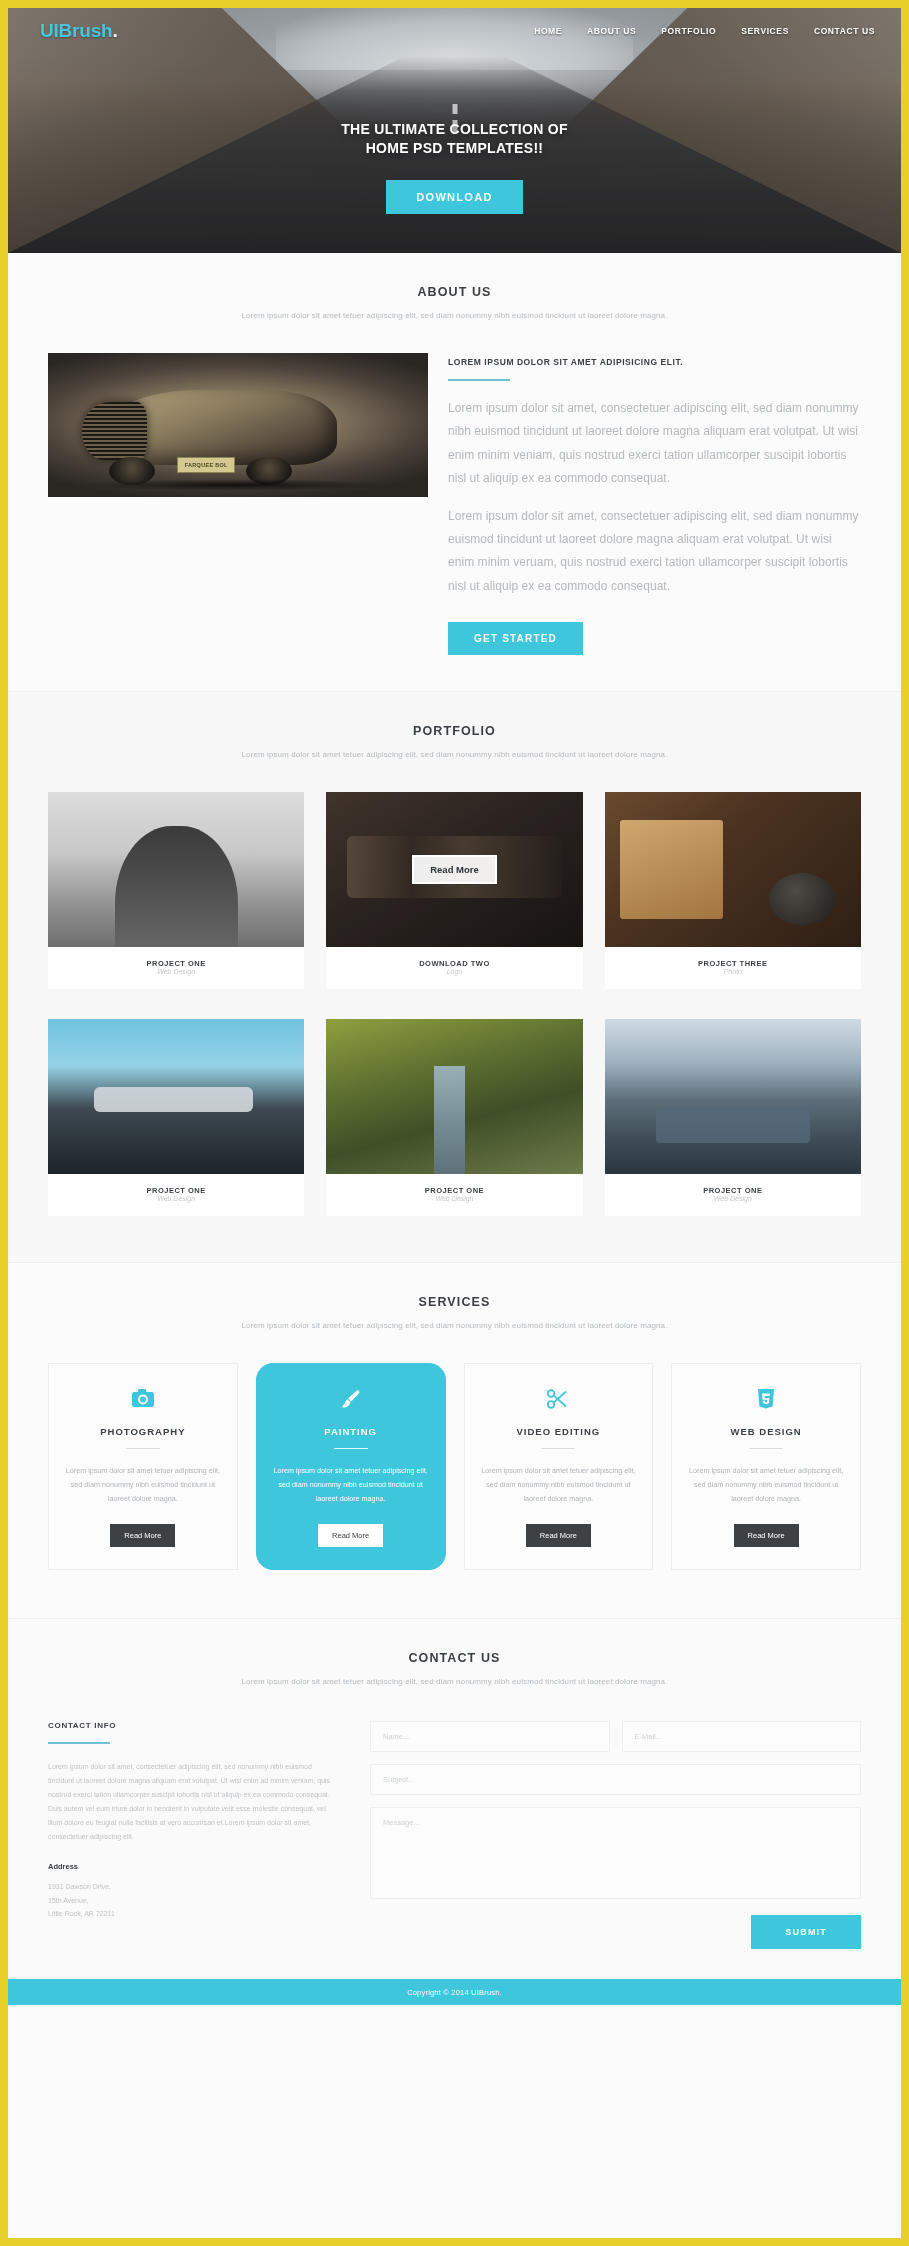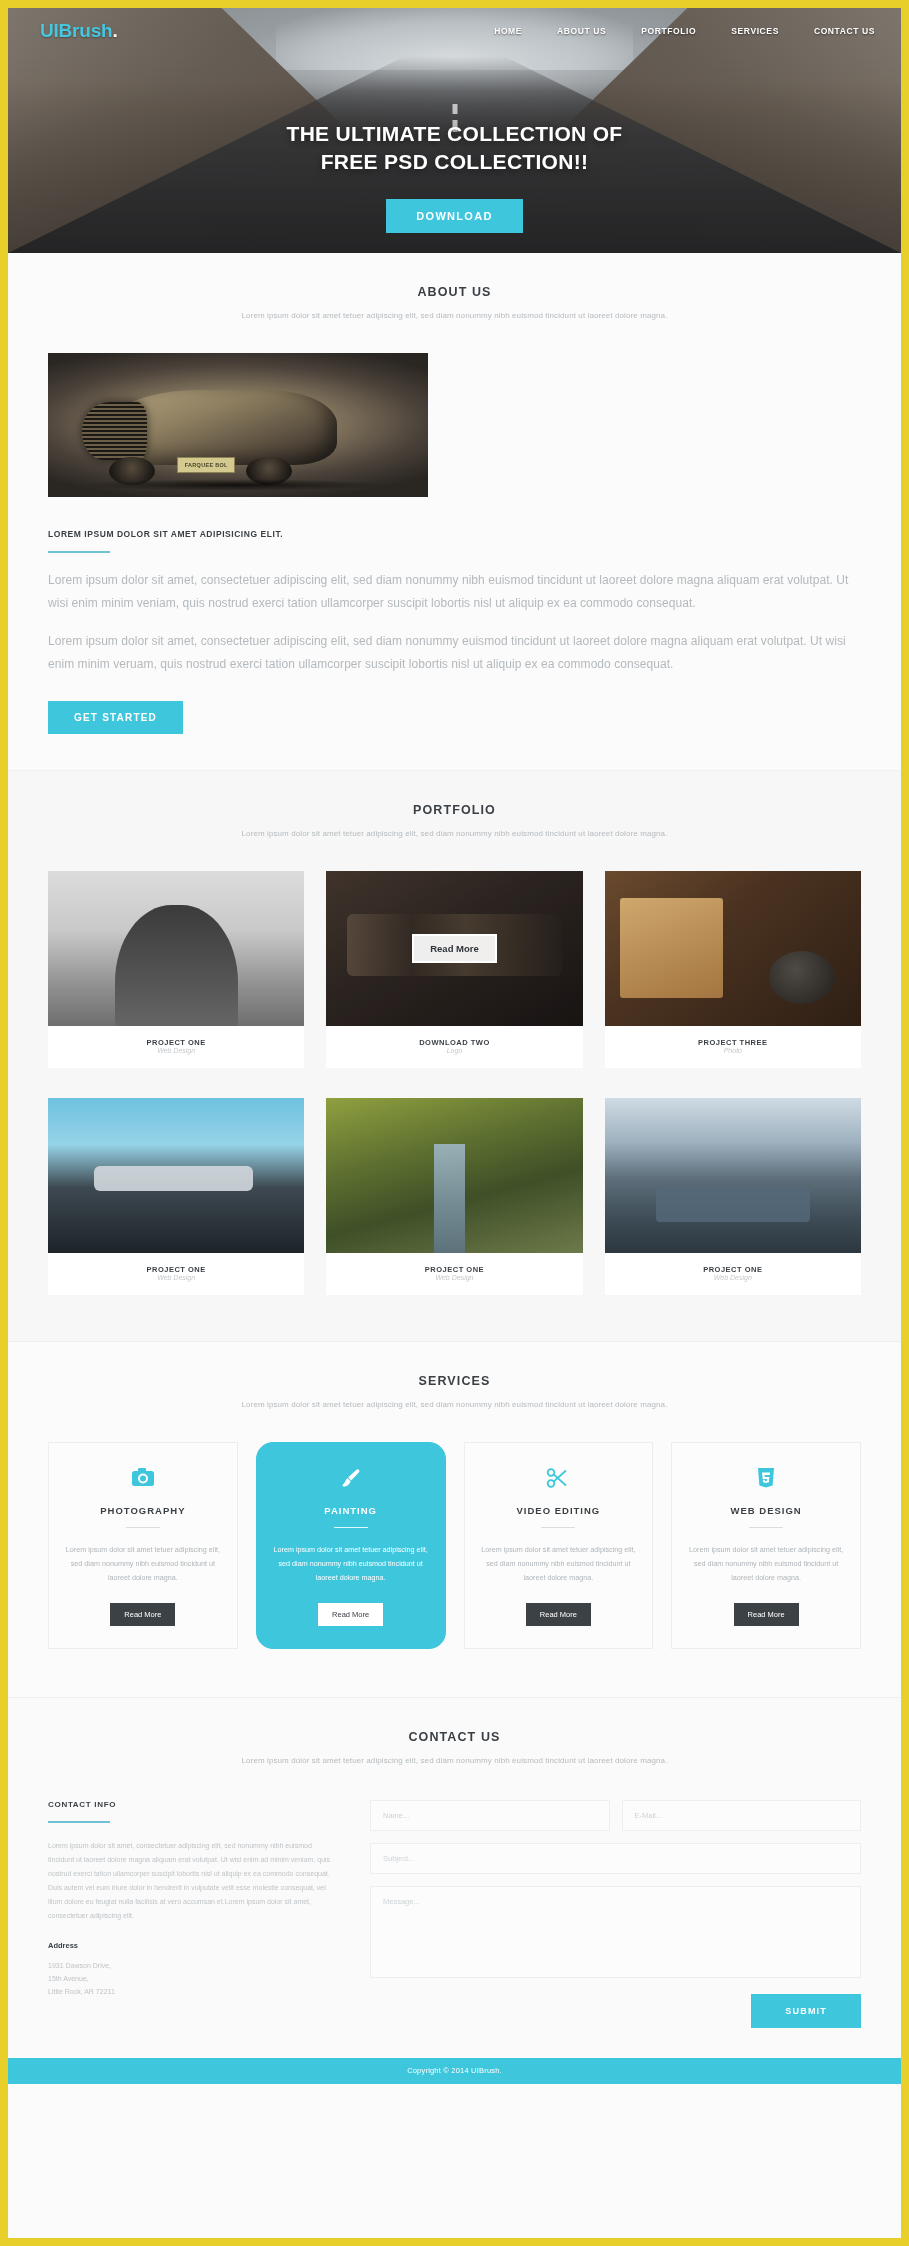--- a/index.html
+++ b/index.html
@@ -76,39 +76,39 @@
     margin-left: 32px;
     font-size: 19px;
     font-weight: bold;
     color: #45c7e0;
     letter-spacing: -0.2px;
     text-shadow: 0 1px 2px rgba(0,0,0,.35);
   }
   .logo .dot { color: #ffffff; }
   .nav-links {
     margin-left: auto; margin-right: 26px;
-    display: flex; gap: 35px; align-items: flex-end;
+    display: flex; gap: 25px; align-items: flex-end;
   }
   .nav-links a {
     color: #ffffff;
     font-size: 8.5px;
     font-weight: bold;
     letter-spacing: .6px;
     text-decoration: none;
     text-shadow: 0 1px 2px rgba(0,0,0,.5);
     white-space: nowrap;
   }
 
   .hero-content {
     position: absolute; left: 0; right: 0; top: 112px;
     text-align: center; z-index: 5;
   }
   .hero-title {
     color: #ffffff;
-    font-size: 21px;
+    font-size: 14px;
     font-weight: bold;
     line-height: 1.35;
     letter-spacing: .3px;
     text-shadow: 0 2px 6px rgba(0,0,0,.45);
   }
   .btn-download {
     display: inline-block;
     margin-top: 22px;
     background: #3ec6dd;
     color: #ffffff;
@@ -130,23 +130,22 @@
   }
   .sec-sub {
     margin-top: 10px;
     font-size: 8px; color: #b6bbbf; line-height: 1.75;
     letter-spacing: .1px;
   }
 
   
   .about { background: #fbfbfb; padding-bottom: 36px; }
   .about-row {
-    display: flex; gap: 28px;
+    display: flex; gap: 20px;
     margin: 30px 40px 0 40px;
-    flex-direction: column;
   }
   .about-img {
     width: 380px; height: 144px; flex: none;
     background:
       radial-gradient(ellipse 70% 55% at 48% 48%, #a99a7e 0%, #7d705a 42%, #4b423a 72%, #2a2622 100%),
       linear-gradient(to bottom, #3b352e 0%, #241f1c 100%);
     position: relative; overflow: hidden;
   }
   .car-body {
     position: absolute; left: 14%; top: 26%; width: 62%; height: 52%;
@@ -360,21 +359,21 @@
         <a href="#">ABOUT US</a>
         <a href="#">PORTFOLIO</a>
         <a href="#">SERVICES</a>
         <a href="#">CONTACT US</a>
       </nav>
     </div>
 
     <div class="hero-content">
       <div class="hero-title">
         <div>THE ULTIMATE COLLECTION OF</div>
-        <div>FREE PSD COLLECTION!!</div>
+        <div>HOME PSD TEMPLATES!!</div>
       </div>
       <button class="btn-download">DOWNLOAD</button>
     </div>
   </div>
 
   <section class="section about">
     <div class="sec-head">
       <div class="sec-title">ABOUT US</div>
       <div class="sec-sub">Lorem ipsum dolor sit amet tetuer adipiscing elit, sed diam nonummy nibh euismod tincidunt ut laoreet dolore magna.</div>
     </div>

